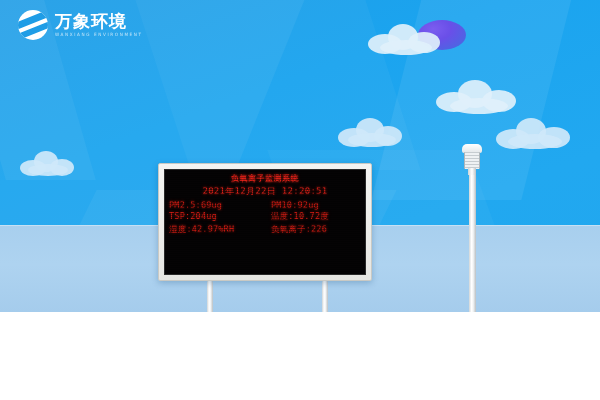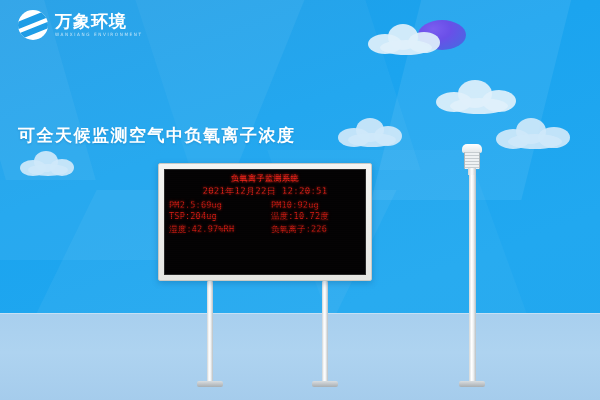--- a/index.html
+++ b/index.html
@@ -3,21 +3,21 @@
 <meta charset="utf-8">
 <style>
   * { box-sizing: border-box; margin: 0; padding: 0; }
   html, body {
     width: 600px; height: 400px;
     overflow: hidden;
     font-family: "DejaVu Sans", "Liberation Sans", sans-serif;
   }
   #stage {
     position: relative;
-    width: 600px; height: 400px;
+    width: 600px; height: 312px;
     background: linear-gradient(160deg, #1f9de6 0%, #1ba4ef 35%, #21a8f0 70%, #22a7ee 100%);
     overflow: hidden;
   }
 
   
   .facet { position: absolute; pointer-events: none; }
   .facet-a {
     left: -60px; top: -40px; width: 320px; height: 300px;
     background: rgba(255,255,255,0.055);
     transform: skewX(-22deg);
@@ -291,21 +291,20 @@
   <div id="ground"></div>
 
   <div id="logo">
     <div id="logo-mark"></div>
     <div id="logo-text">
       <div id="logo-cn">万象环境</div>
       <div id="logo-en">WANXIANG ENVIRONMENT</div>
     </div>
   </div>
 
-  <div id="subhead">可全天候监测空气中负氧离子浓度</div>
 
   <div class="pole" id="pole-left"></div>
   <div class="pole" id="pole-right"></div>
   <div class="pole-base" id="base-left"></div>
   <div class="pole-base" id="base-right"></div>
 
   <div class="pole" id="sensor-pole"></div>
   <div class="pole-base" id="base-sensor"></div>
   <div id="sensor-head">
     <div id="sensor-cap"></div>

